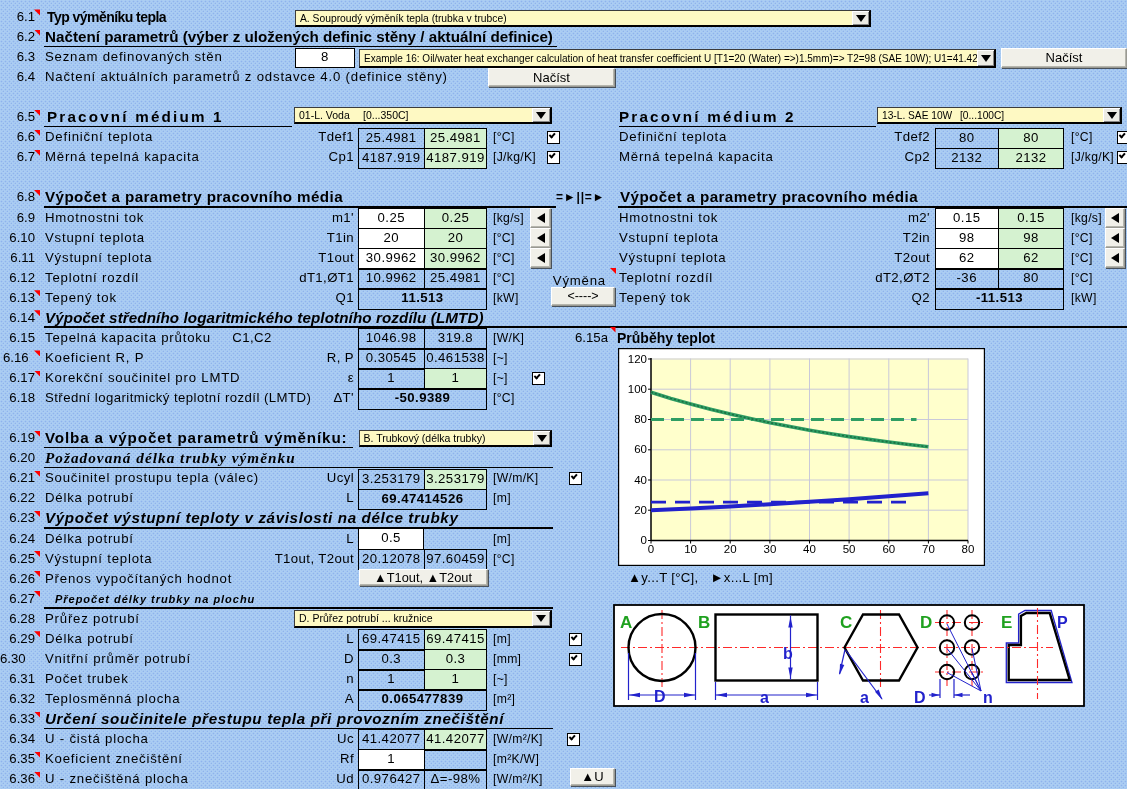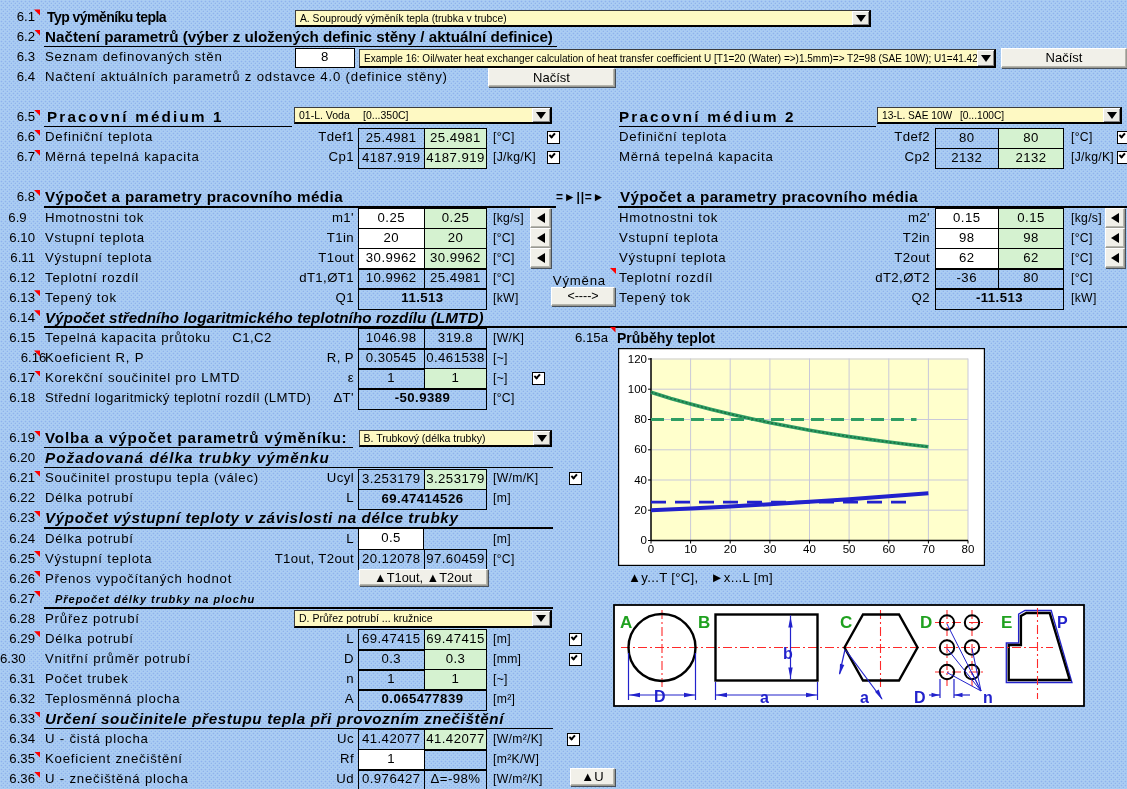--- a/index.html
+++ b/index.html
@@ -29,28 +29,28 @@
 .bl{font-size:16px;font-weight:bold;fill:#2222cc;font-family:"Liberation Sans",sans-serif}
 </style></head><body>
 <div class="r num" style="top:6.9px;left:0;width:35px;text-align:right">6.1</div>
 <div class="r num" style="top:27.0px;left:0;width:35px;text-align:right">6.2</div>
 <div class="r num" style="top:47.0px;left:0;width:35px;text-align:right">6.3</div>
 <div class="r num" style="top:67.1px;left:0;width:35px;text-align:right">6.4</div>
 <div class="r num" style="top:107.2px;left:0;width:35px;text-align:right">6.5</div>
 <div class="r num" style="top:127.3px;left:0;width:35px;text-align:right">6.6</div>
 <div class="r num" style="top:147.3px;left:0;width:35px;text-align:right">6.7</div>
 <div class="r num" style="top:187.4px;left:0;width:35px;text-align:right">6.8</div>
-<div class="r num" style="top:207.5px;left:0;width:35px;text-align:center">6.9</div>
+<div class="r num" style="top:207.5px;left:0;width:35px;text-align:right">6.9</div>
 <div class="r num" style="top:227.6px;left:0;width:35px;text-align:right">6.10</div>
 <div class="r num" style="top:247.6px;left:0;width:35px;text-align:right">6.11</div>
 <div class="r num" style="top:267.7px;left:0;width:35px;text-align:right">6.12</div>
 <div class="r num" style="top:287.7px;left:0;width:35px;text-align:right">6.13</div>
 <div class="r num" style="top:307.8px;left:0;width:35px;text-align:right">6.14</div>
 <div class="r num" style="top:327.9px;left:0;width:35px;text-align:right">6.15</div>
-<div class="r num" style="top:347.9px;left:16px;width:35px;text-align:center">6.16</div>
+<div class="r num" style="top:347.9px;left:3px;width:35px;text-align:left">6.16</div>
 <div class="r num" style="top:368.0px;left:0;width:35px;text-align:right">6.17</div>
 <div class="r num" style="top:388.0px;left:0;width:35px;text-align:right">6.18</div>
 <div class="r num" style="top:428.2px;left:0;width:35px;text-align:right">6.19</div>
 <div class="r num" style="top:448.2px;left:0;width:35px;text-align:right">6.20</div>
 <div class="r num" style="top:468.3px;left:0;width:35px;text-align:right">6.21</div>
 <div class="r num" style="top:488.3px;left:0;width:35px;text-align:right">6.22</div>
 <div class="r num" style="top:508.4px;left:0;width:35px;text-align:right">6.23</div>
 <div class="r num" style="top:528.5px;left:0;width:35px;text-align:right">6.24</div>
 <div class="r num" style="top:548.5px;left:0;width:35px;text-align:right">6.25</div>
 <div class="r num" style="top:568.6px;left:0;width:35px;text-align:right">6.26</div>
@@ -83,21 +83,21 @@
 <div class="tri" style="left:34px;top:631.3px"></div>
 <div class="tri" style="left:34px;top:711.5px"></div>
 <div class="tri" style="left:34px;top:751.6px"></div>
 <div class="tri" style="left:34px;top:771.7px"></div>
 <div class="r" style="top:6.9px;left:47px;font-weight:bold;font-size:14px;letter-spacing:-0.55px;">Typ výměníku tepla</div>
 <div class="r" style="top:27.0px;left:45px;font-weight:bold;font-size:15.2px;letter-spacing:0.01px;">Načtení parametrů (výber z uložených definic stěny / aktuální definice)</div>
 <div class="r" style="top:107.2px;left:47px;font-weight:bold;font-size:15.2px;letter-spacing:2.2px;">Pracovní médium 1</div>
 <div class="r" style="top:187.4px;left:45px;font-weight:bold;font-size:15.2px;letter-spacing:0.4px;">Výpočet a parametry pracovního média</div>
 <div class="r" style="top:307.8px;left:45px;font-weight:bold;font-size:15.2px;letter-spacing:0.1px;font-style:italic;">Výpočet středního logaritmického teplotního rozdílu (LMTD)</div>
 <div class="r" style="top:428.2px;left:45px;font-weight:bold;font-size:15.2px;letter-spacing:0.86px;">Volba a výpočet parametrů výměníku:</div>
-<div class="r" style="top:448.2px;left:45px;font-weight:bold;font-size:15.2px;letter-spacing:1.05px;font-style:italic;">Požadovaná délka trubky výměnku</div>
+<div class="r" style="top:448.2px;left:45px;font-weight:bold;font-size:15.2px;letter-spacing:1.05px;font-style:italic;font-family:Liberation Serif, serif;">Požadovaná délka trubky výměnku</div>
 <div class="r" style="top:508.4px;left:45px;font-weight:bold;font-size:15.2px;letter-spacing:0.62px;font-style:italic;">Výpočet výstupní teploty v závislosti na délce trubky</div>
 <div class="r" style="top:588.6px;left:45px;font-weight:bold;font-size:11px;letter-spacing:0.98px;font-style:italic;margin-left:10px;">Přepočet délky trubky na plochu</div>
 <div class="r" style="top:709.0px;left:45px;font-weight:bold;font-size:15.2px;letter-spacing:0.64px;font-style:italic;">Určení součinitele přestupu tepla při provozním znečištění</div>
 <div class="r" style="top:47.0px;left:45px;">Seznam definovaných stěn</div>
 <div class="r" style="top:67.1px;left:45px;">Načtení aktuálních parametrů z odstavce 4.0 (definice stěny)</div>
 <div class="r" style="top:127.3px;left:45px;">Definiční teplota</div>
 <div class="r" style="top:147.3px;left:45px;">Měrná tepelná kapacita</div>
 <div class="r" style="top:207.5px;left:45px;">Hmotnostni tok</div>
 <div class="r" style="top:227.6px;left:45px;">Vstupní teplota</div>
 <div class="r" style="top:247.6px;left:45px;">Výstupní teplota</div>

